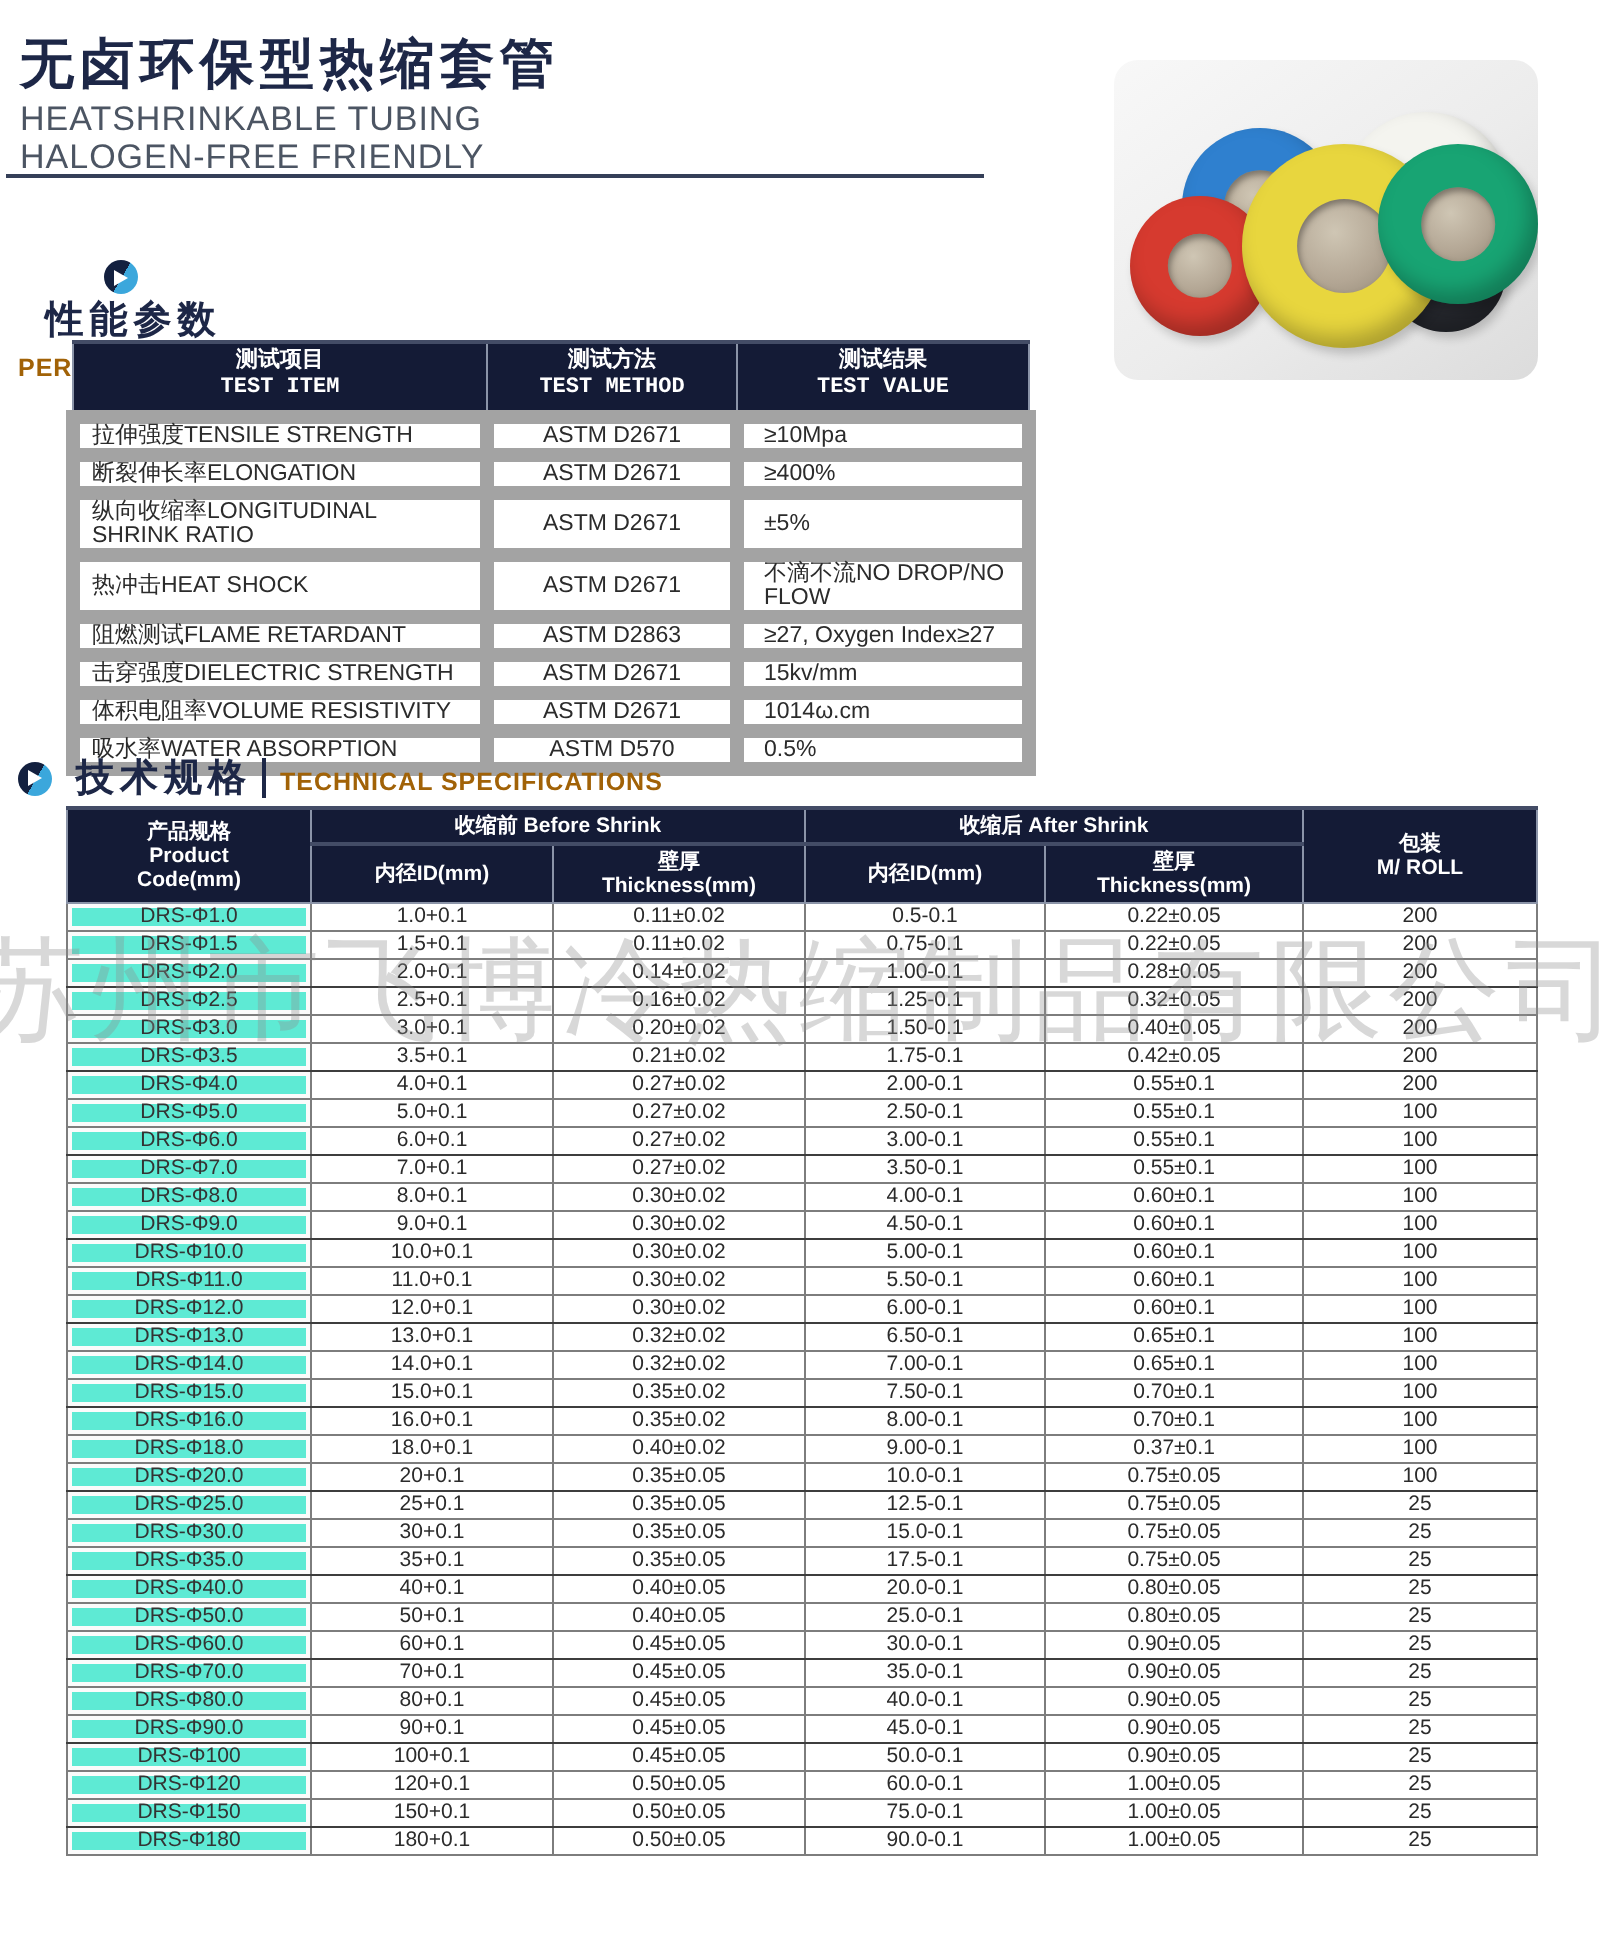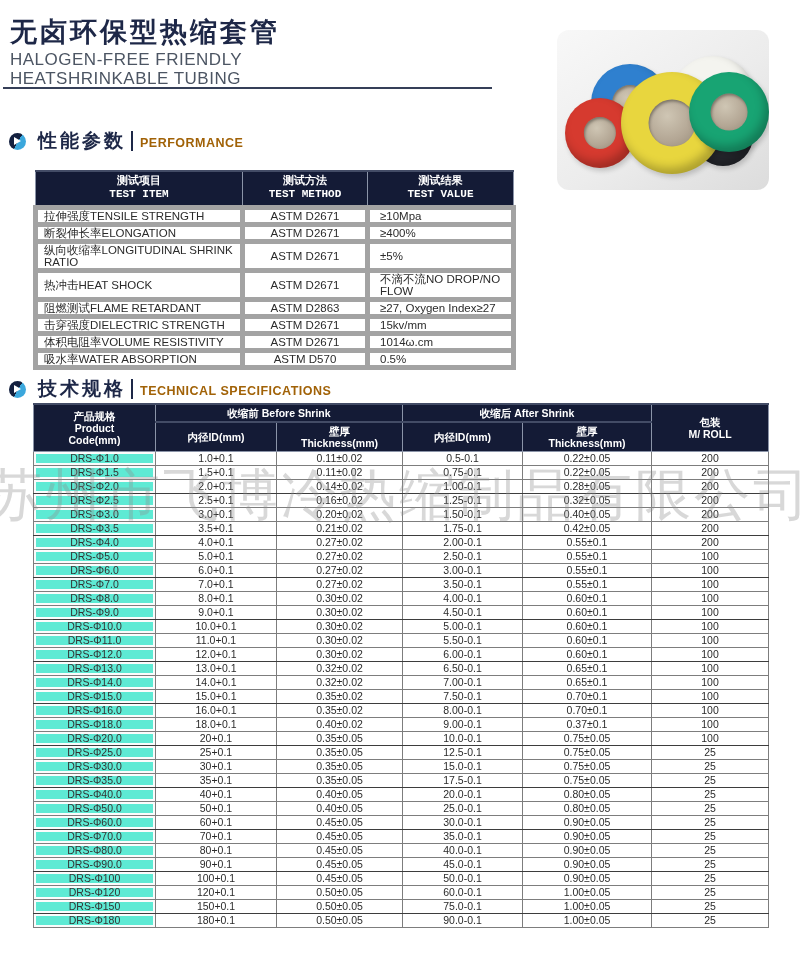--- a/index.html
+++ b/index.html
@@ -43,21 +43,21 @@
   .sec-div { width:2px; height:20px; background:#1d2747; margin:0 7px 0 5px; }
   .sec-en { font-size:12.5px; font-weight:bold; color:#a16207; letter-spacing:0.5px; margin-top:4px; }
   
   table { border-collapse:collapse; table-layout:fixed; }
   .perf-table { position:absolute; left:33px; top:170px; width:478px; }
   .perf-table th {
     background:#141b36; color:#fff; font-size:11px; font-weight:bold;
     line-height:13px; padding:3px 0 4px; border:1px solid #8b94a8; border-top:2px solid #434c66;font-family:Liberation Mono, monospace;
   }
   .perf-table td {
-    background:#fff; border:5px solid #a3a3a3; color:#2b2b2b;
+    background:#fff; border:7px solid #a3a3a3; color:#2b2b2b;
     font-size:11.5px; height:17px; padding:0 6px; line-height:12px;
   }
   .perf-table td:nth-child(1){ text-align:left; }
   .perf-table td:nth-child(2){ text-align:center; }
   .perf-table td:nth-child(3){ text-align:left; padding-left:10px; }
   
   .spec-table { position:absolute; left:33px; top:403px; width:735px; }
   .spec-table th {
     background:#141b36; color:#fff; font-size:10.5px; font-weight:bold;
     line-height:12px; padding:2px 16px; border:1px solid #8b94a8; border-top:2px solid #434c66;
@@ -77,22 +77,22 @@
     color:#8f8f8f; opacity:0.34; pointer-events:none; font-weight:500;
   }
 </style>
 </head>
 <body>
 
 <div class="page">
 
   <div class="title-cn">无卤环保型热缩套管</div>
   <div class="subtitle">
+    <div>HEATSHRINKABLE TUBING</div>
     <div>HALOGEN-FREE FRIENDLY</div>
-    <div>HEATSHRINKABLE TUBING</div>
   </div>
   <div class="header-rule"></div>
 
   <div class="photo-card">
     <div class="roll" style="left: 34px; top: 34px; width: 78px; height: 78px; z-index: 1; background: rgb(47, 128, 207);">
         <div class="core"></div>
       </div>
     <div class="roll" style="left: 8px; top: 68px; width: 70px; height: 70px; z-index: 2; background: rgb(214, 58, 47);">
         <div class="core"></div>
       </div>
@@ -103,21 +103,21 @@
         <div class="core"></div>
       </div>
     <div class="roll" style="left: 64px; top: 42px; width: 102px; height: 102px; z-index: 3; background: rgb(232, 214, 62);">
         <div class="core"></div>
       </div>
     <div class="roll" style="left: 132px; top: 42px; width: 80px; height: 80px; z-index: 3; background: rgb(24, 164, 115);">
         <div class="core"></div>
       </div>
   </div>
 
-  <div class="section-head" style="top:130px;">
+  <div class="section-head" style="top:130px;flex-direction:column;">
     <span class="sec-icon"></span>
     <span class="sec-cn">性能参数</span>
     <span class="sec-div"></span>
     <span class="sec-en">PERFORMANCE</span>
   </div>
 
   <table class="perf-table">
     <colgroup>
         <col style="width:207px">
         <col style="width:125px">

